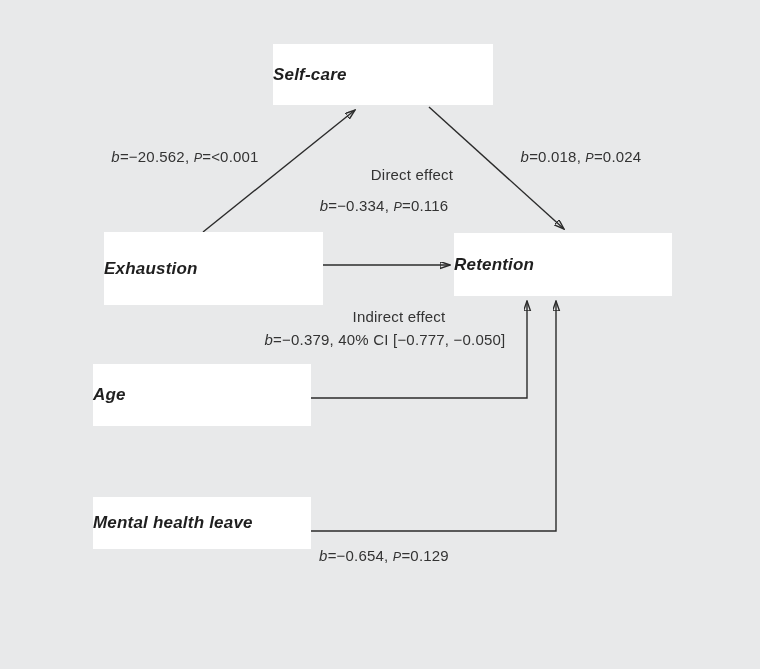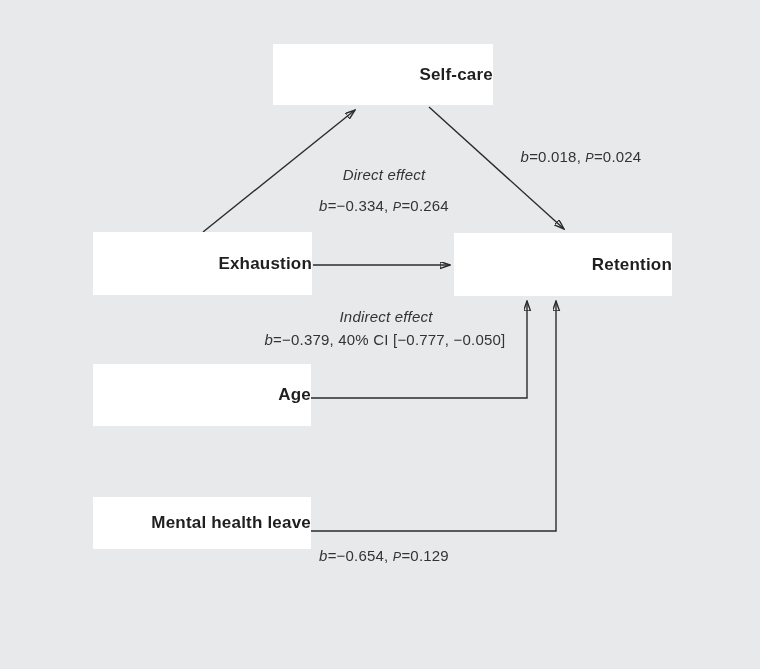--- a/index.html
+++ b/index.html
@@ -15,34 +15,35 @@
     width:760px;height:669px;
     background:var(--bg);
     font-family:"Liberation Sans","DejaVu Sans",sans-serif;
     overflow:hidden;
   }
   #arrow-layer{position:absolute;left:0;top:0;}
   #arrow-layer line,#arrow-layer path{stroke:var(--line);stroke-width:1.4;fill:none;}
   .box{
     position:absolute;
     background:var(--box-fill);
-    display:flex;align-items:center;justify-content:flex-end;
+    display:flex;align-items:center;justify-content:flex-start;
     font-weight:bold;font-size:17px;color:var(--box-text);
     letter-spacing:.2px;
+    font-style:italic;
   }
   .stat{
     position:absolute;
     transform:translate(-50%,-50%);
     font-size:15px;color:var(--text);
     white-space:nowrap;
     letter-spacing:.2px;
   }
   .stat .bvar{font-style:italic;}
   .stat .pvar{font-style:italic;font-size:12.5px;}
-  .effect-title{font-style:italic;}
+  .effect-title{margin-left:28px;}
 </style>
 </head>
 <body>
 
 <div id="fig">
 
   <svg id="arrow-layer" width="760" height="669" viewBox="0 0 760 669">
     <defs>
       <marker id="ah" markerUnits="userSpaceOnUse" markerWidth="11" markerHeight="8" refX="10" refY="3.5" orient="auto">
         <path d="M0,0 L10,3.5 L0,7 Z" fill="#2b2b2b" stroke="none"></path>
@@ -52,43 +53,44 @@
     <line x1="429" y1="107" x2="564" y2="229" marker-end="url(#ah)"></line>
     <line x1="313" y1="265" x2="450" y2="265" marker-end="url(#ah)"></line>
     <path d="M311,398 H527 V301" marker-end="url(#ah)"></path>
     <path d="M311,531 H556 V301" marker-end="url(#ah)"></path>
   </svg>
 
   <div class="box" style="left:273px;top:44px;width:220px;height:61px">
     <span>Self-care</span>
   </div>
 
-  <div class="box" style="left:93px;top:232px;width:219px;height:63px">
+  <div class="box" style="left:104px;top:232px;width:219px;height:73px">
     <span>Exhaustion</span>
   </div>
 
   <div class="box" style="left:454px;top:233px;width:218px;height:63px">
     <span>Retention</span>
   </div>
 
   <div class="box" style="left:93px;top:364px;width:218px;height:62px">
     <span>Age</span>
   </div>
 
   <div class="box" style="left:93px;top:497px;width:218px;height:52px">
     <span>Mental health leave</span>
   </div>
 
+  <div class="stat" style="left:185px;top:156px"><i class="bvar">b</i><span>=−20.562, </span><i class="pvar">P</i><span>=&lt;0.001</span></div>
 
   <div class="stat" style="left:581px;top:156px"><i class="bvar">b</i><span>=0.018, </span><i class="pvar">P</i><span>=0.024</span></div>
 
   <div class="stat effect-title" style="left:384px;top:174px">Direct effect</div>
 
-  <div class="stat" style="left:384px;top:205px"><i class="bvar">b</i><span>=−0.334, </span><i class="pvar">P</i><span>=0.264</span></div>
+  <div class="stat" style="left:384px;top:205px"><i class="bvar">b</i><span>=−0.334, </span><i class="pvar">P</i><span>=0.116</span></div>
 
-  <div class="stat effect-title" style="left:386px;top:316px">Indirect effect</div>
+  <div class="stat effect-title" style="left:371px;top:316px">Indirect effect</div>
 
   <div class="stat" style="left:385px;top:339px"><i class="bvar">b</i><span>=−0.379, 40% CI [−0.777, −0.050]</span></div>
 
 
   <div class="stat" style="left:384px;top:555px"><i class="bvar">b</i><span>=−0.654, </span><i class="pvar">P</i><span>=0.129</span></div>
 
 </div>
 
 </body></html>

